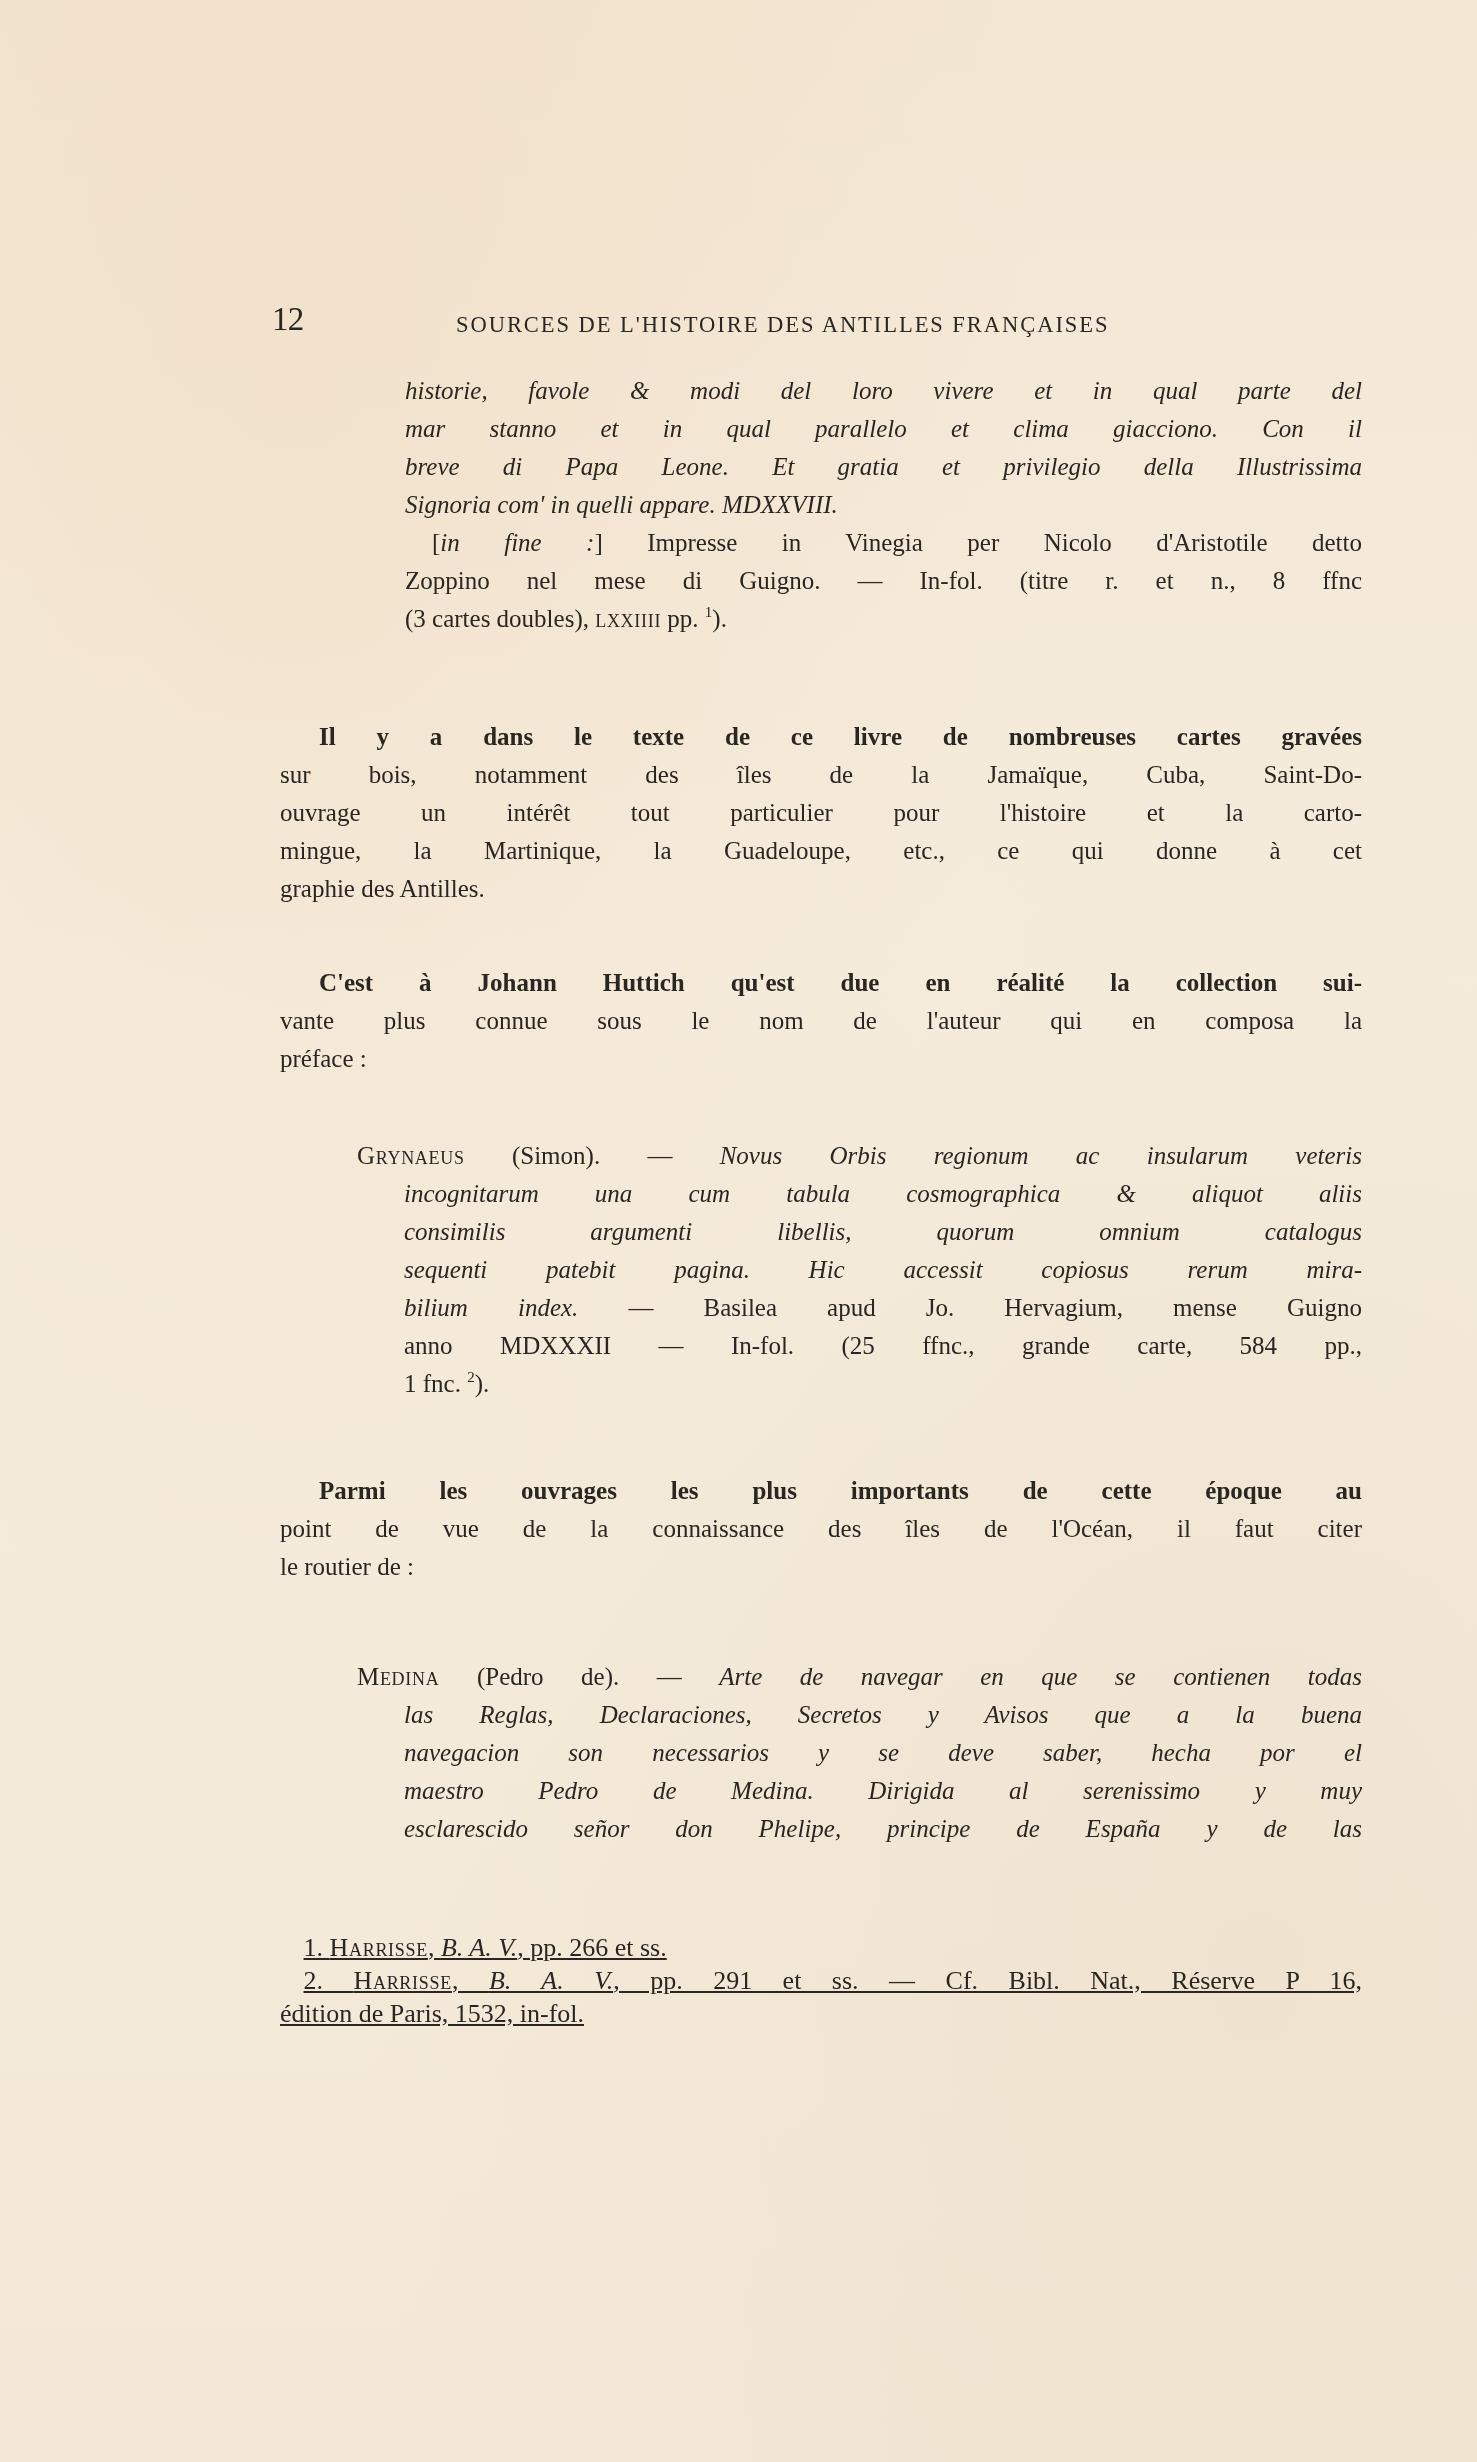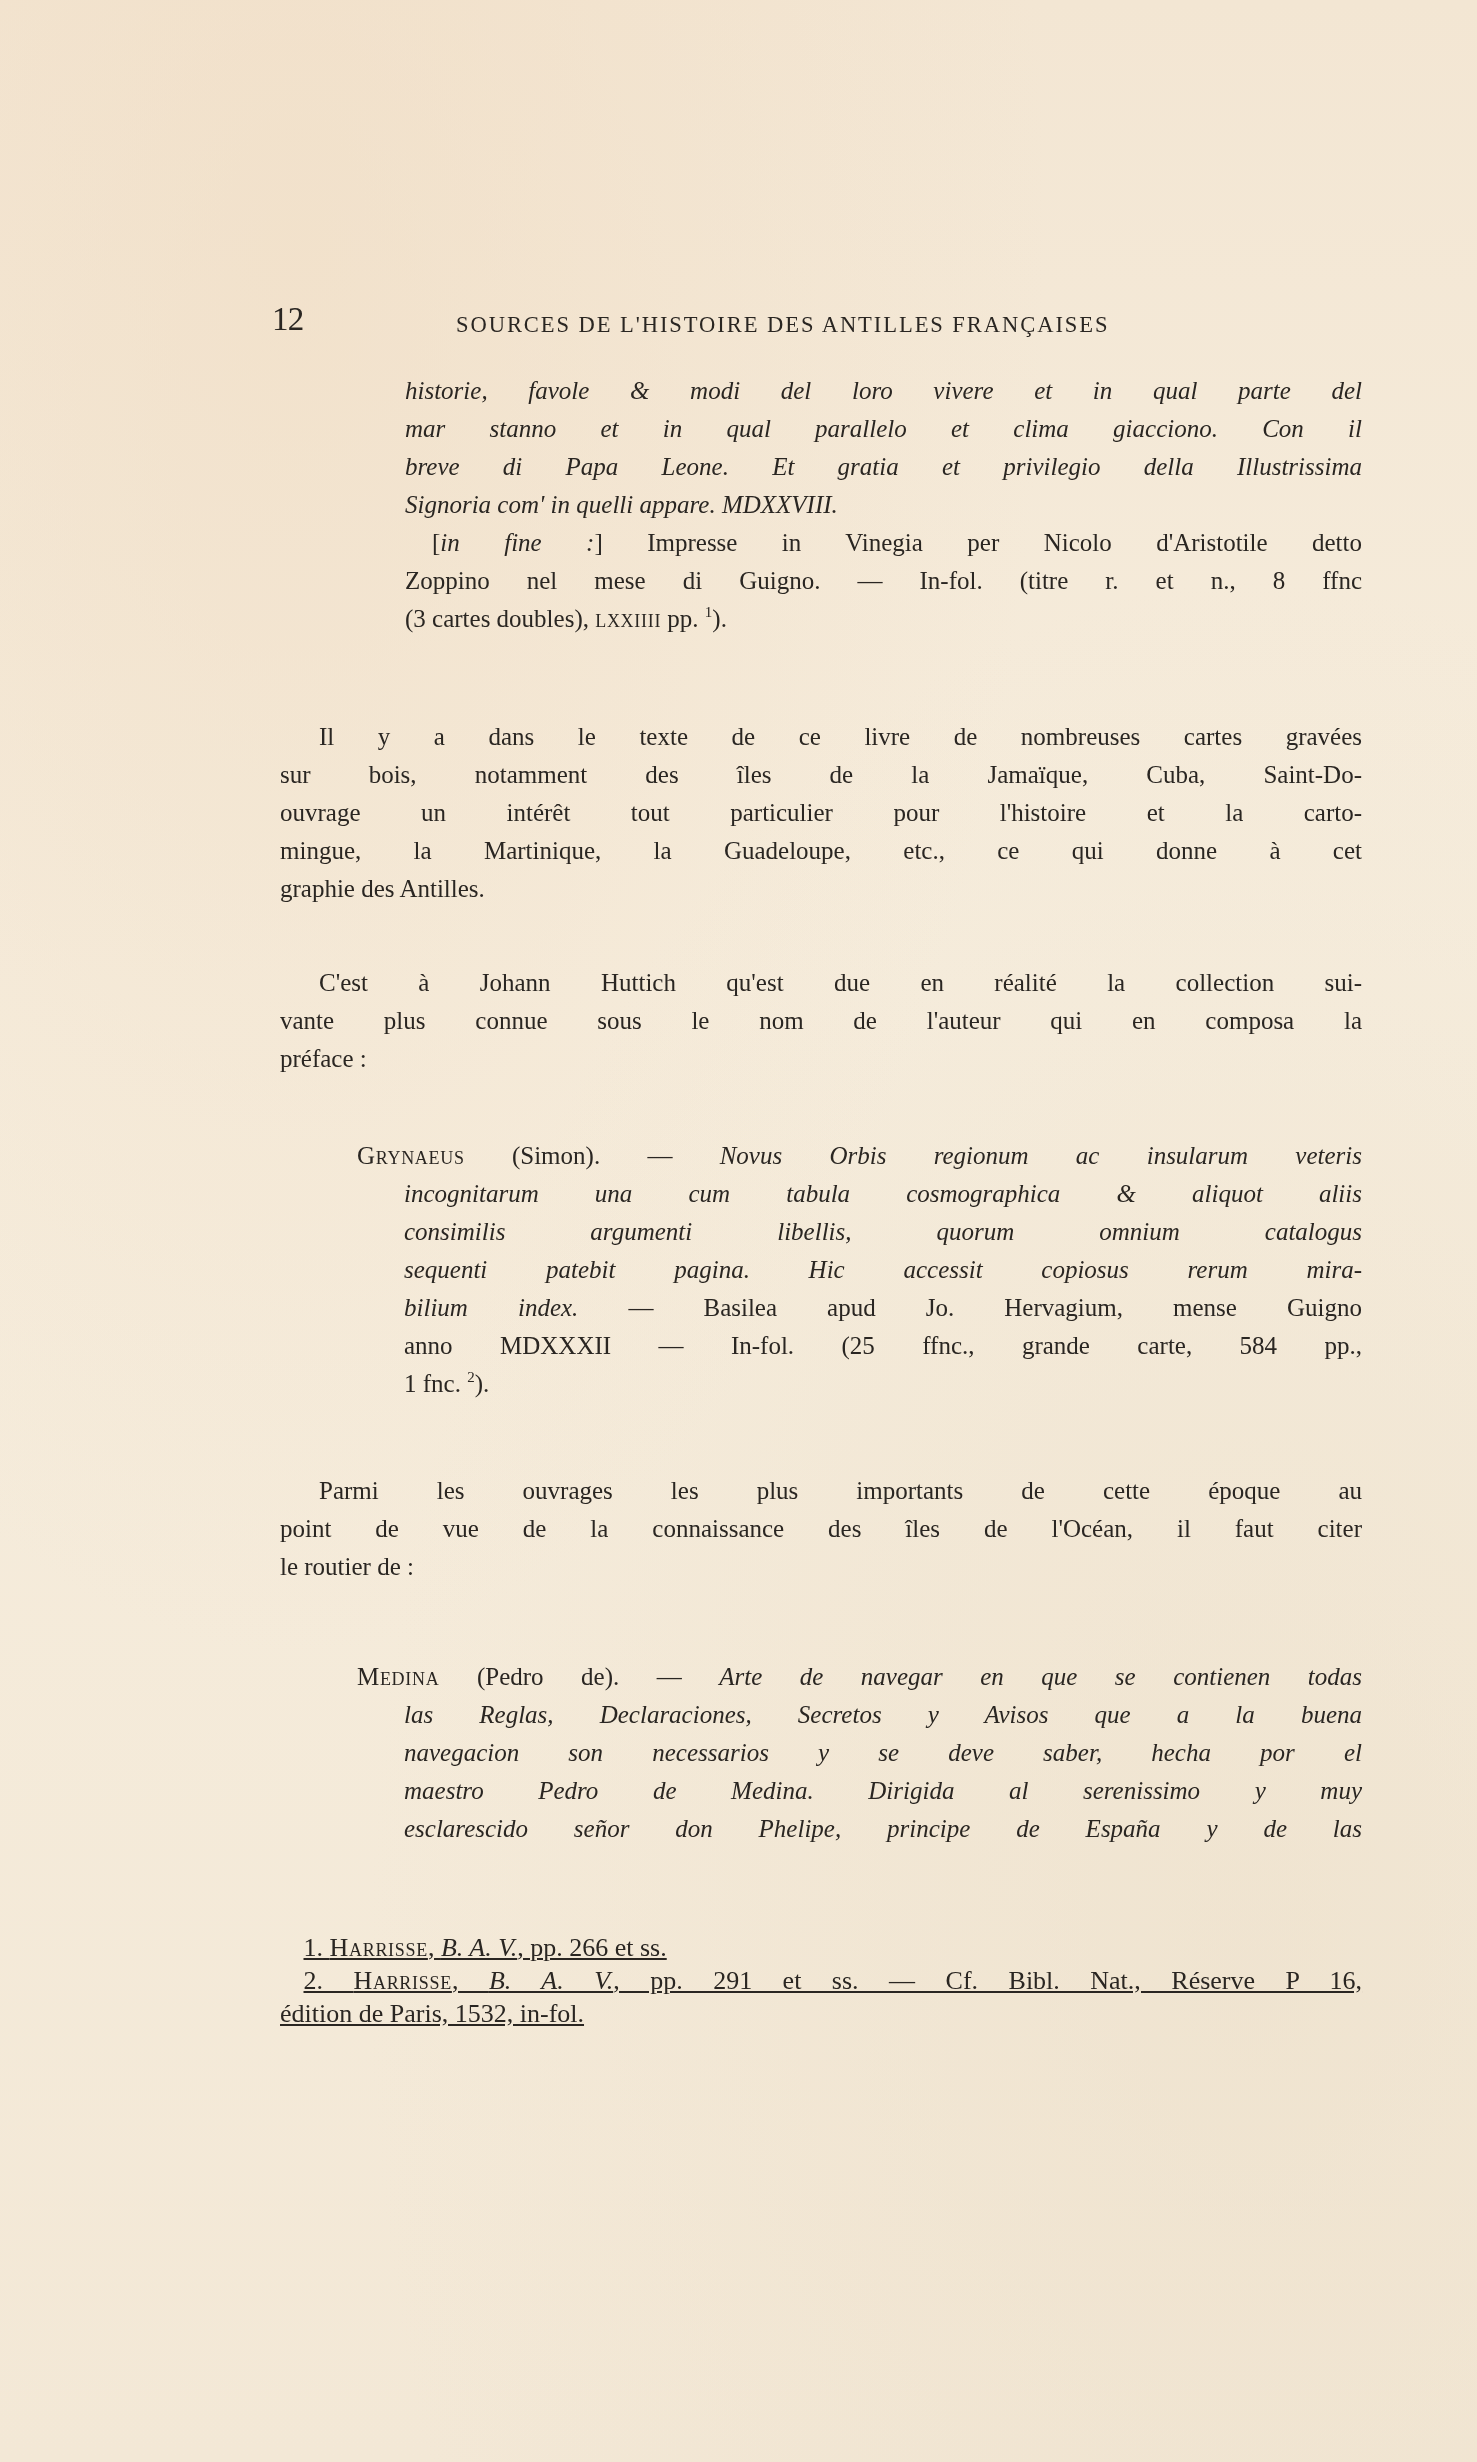--- a/index.html
+++ b/index.html
@@ -83,21 +83,21 @@
   #para-1 {
     left: 280px;
     top: 712px;
     width: 1082px;
   }
   #para-2 {
     left: 280px;
     top: 958px;
     width: 1082px;
   }
-  .first-indent { padding-left: 39px; }
+  .first-indent { padding-left: 39px; font-weight: bold; }
 
   #entry-grynaeus {
     left: 357px;
     top: 1131px;
     width: 1005px;
   }
   #entry-grynaeus .cont { padding-left: 47px; }
 
   #para-3 {
     left: 280px;

